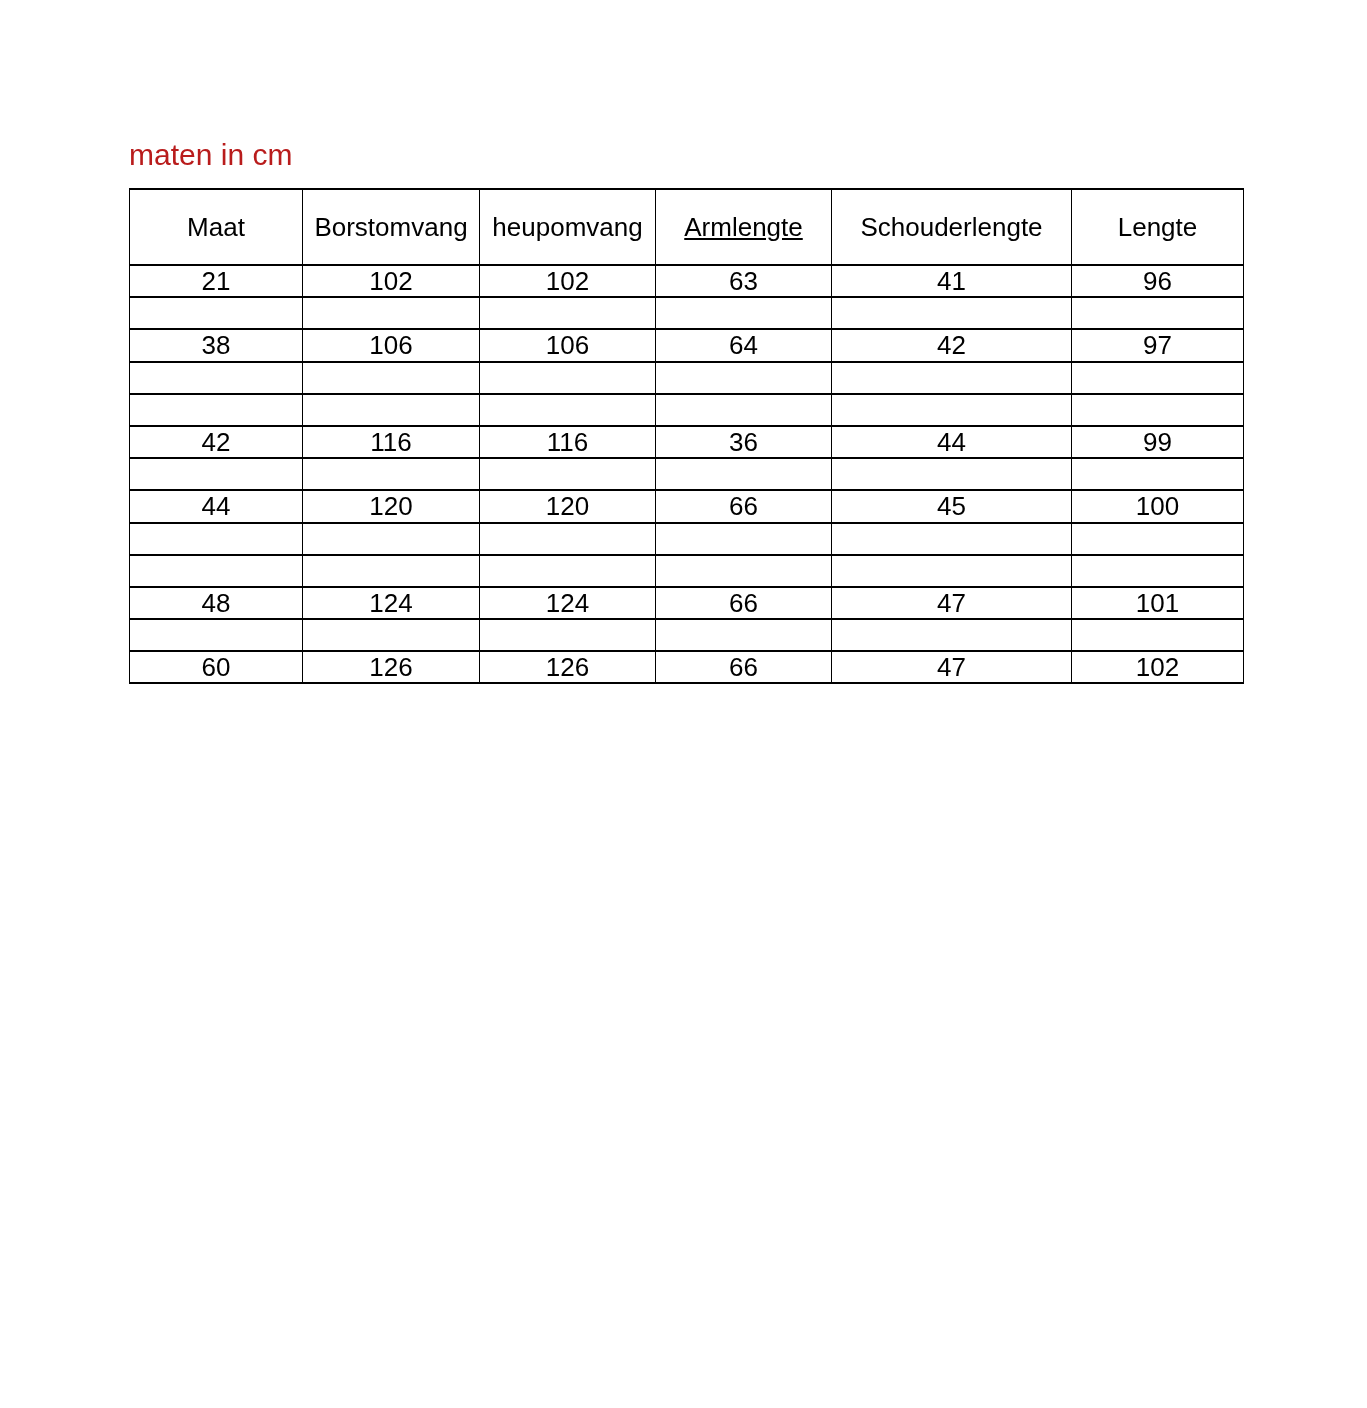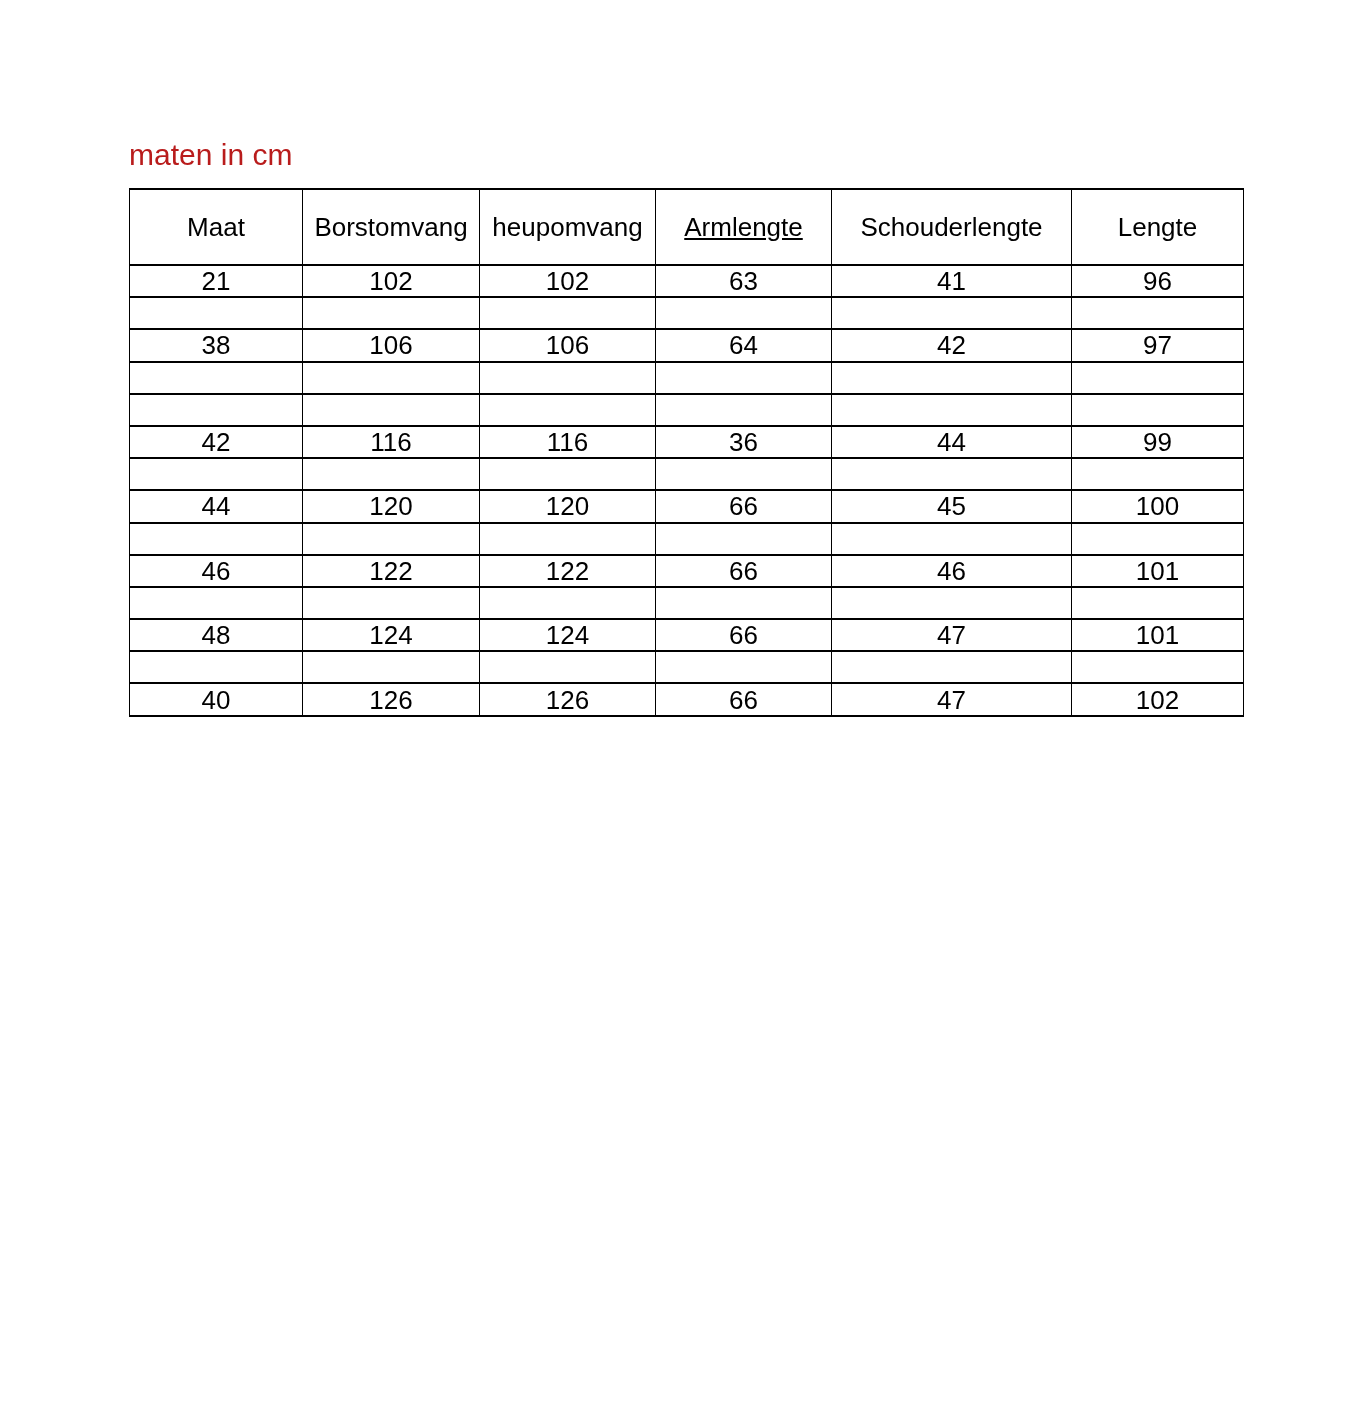--- a/index.html
+++ b/index.html
@@ -138,28 +138,20 @@
       </tr>
       <tr>
         <td></td>
         <td></td>
         <td></td>
         <td></td>
         <td></td>
         <td></td>
       </tr>
       <tr>
-        <td>46</td>
-        <td>122</td>
-        <td>122</td>
-        <td>66</td>
-        <td>46</td>
-        <td>101</td>
-      </tr>
-      <tr>
         <td></td>
         <td></td>
         <td></td>
         <td></td>
         <td></td>
         <td></td>
       </tr>
       <tr>
         <td>48</td>
         <td>124</td>
@@ -170,21 +162,21 @@
       </tr>
       <tr>
         <td></td>
         <td></td>
         <td></td>
         <td></td>
         <td></td>
         <td></td>
       </tr>
       <tr>
-        <td>40</td>
+        <td>60</td>
         <td>126</td>
         <td>126</td>
         <td>66</td>
         <td>47</td>
         <td>102</td>
       </tr>
     </tbody>
 </table>
 
 </body></html>

